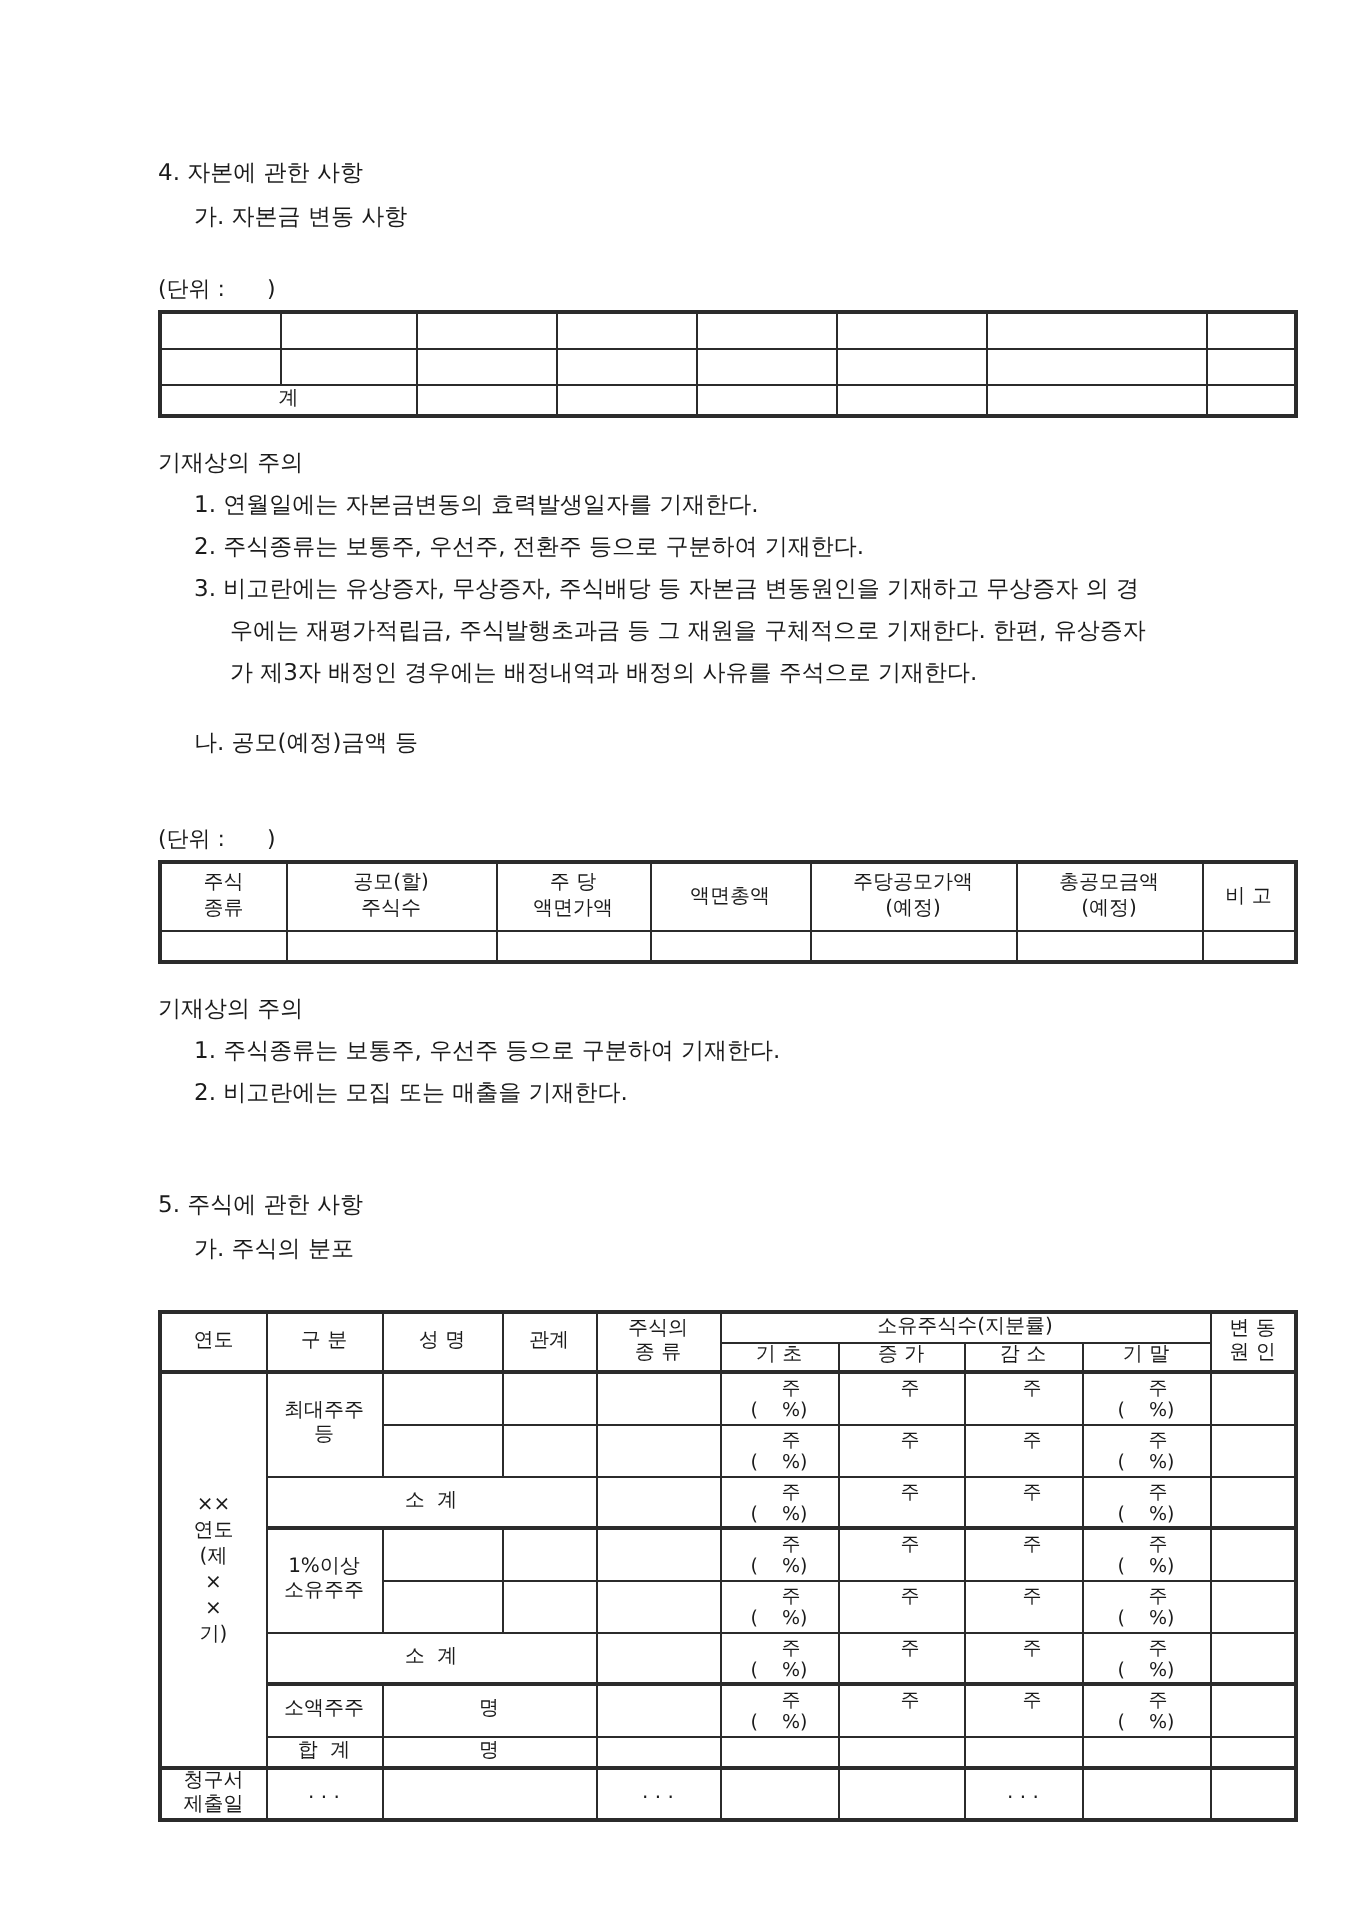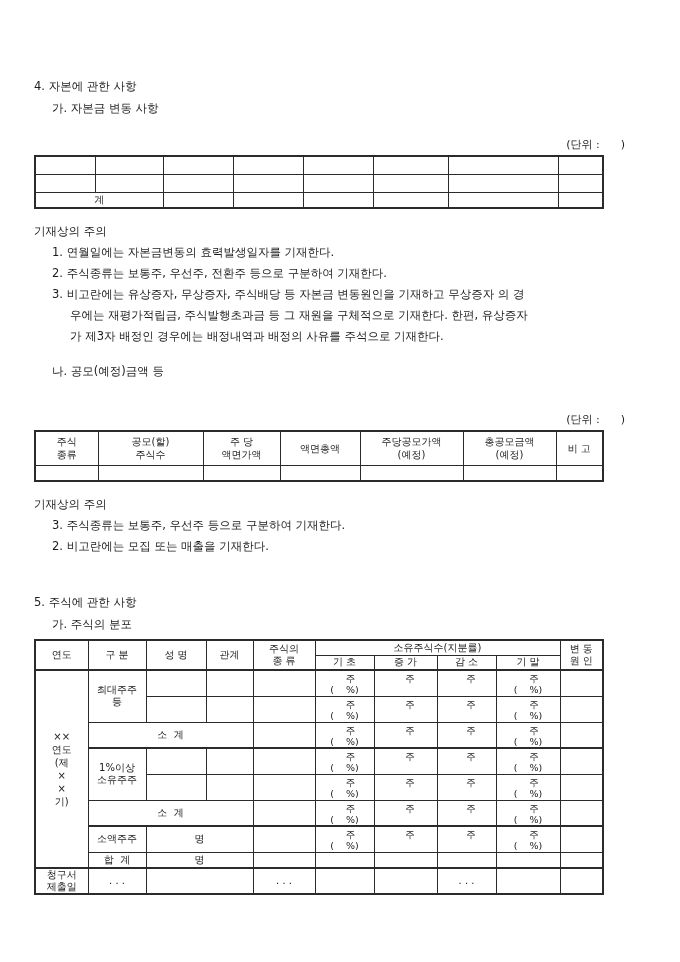--- a/index.html
+++ b/index.html
@@ -1,29 +1,29 @@
 <!DOCTYPE html>
 <html><head>
 <meta charset="utf-8">
 <style>
   html,body{margin:0;padding:0;background:#e8e8e8;}
   .page{
     width:680px;height:962px;background:#ffffff;margin:0 auto;position:relative;
     font-family:"DejaVu Sans","Liberation Sans",sans-serif;
     color:#1b1b1b;box-sizing:border-box;
-    padding:75px 55px 0 34px;
+    padding:75px 55px 0 79px;
   }
   .t{border-collapse:collapse;table-layout:fixed;width:568px;border:2px solid #2b2b2b;}
   .t td{
     border:1px solid #2b2b2b;padding:0 1px;text-align:center;vertical-align:middle;
     font-size:10px;line-height:13px;white-space:pre;overflow:hidden;
   }
   .title-line{font-size:11.5px;line-height:22px;white-space:pre;}
   .indent1{padding-left:18px;}
-  .unit-row{text-align:right;font-size:11px;margin-top:18px;margin-bottom:3px;white-space:pre;}
+  .unit-row{font-size:11px;margin-top:18px;margin-bottom:3px;white-space:pre;}
   .notes{font-size:11.5px;line-height:21px;margin-top:12px;}
   .note-item{padding-left:36px;text-indent:-18px;white-space:pre-line;}
   
   .t3 td{font-size:10px;line-height:12px;}
   .t3 .hdr td{line-height:12px;}
   .t3 .shares{font-size:9.5px;line-height:11px;vertical-align:top;padding-top:2px;}
   .t3 tr.thick td{border-top-width:2px;}
   .t3 .year-span{line-height:13px;font-size:10px;}
 </style>
 </head>
@@ -125,28 +125,28 @@
       <td></td>
           <td></td>
           <td></td>
           <td></td>
     </tr>
   </tbody>
     </table>
 
   <div class="notes">
     <div>기재상의 주의</div>
-    <div class="note-item">3. 주식종류는 보통주, 우선주 등으로 구분하여 기재한다.</div>
+    <div class="note-item">1. 주식종류는 보통주, 우선주 등으로 구분하여 기재한다.</div>
     <div class="note-item">2. 비고란에는 모집 또는 매출을 기재한다.</div>
   </div>
 
   <div class="title-line" style="margin-top:34px">5. 주식에 관한 사항</div>
   <div class="title-line indent1">가. 주식의 분포</div>
 
-  <table class="t t3" style="margin-top:4px">
+  <table class="t t3" style="margin-top:20px">
     <colgroup>
       <col style="width:53px">
         <col style="width:58px">
         <col style="width:60px">
         <col style="width:47px">
         <col style="width:62px">
       <col style="width:59px">
         <col style="width:63px">
         <col style="width:59px">
         <col style="width:64px">

